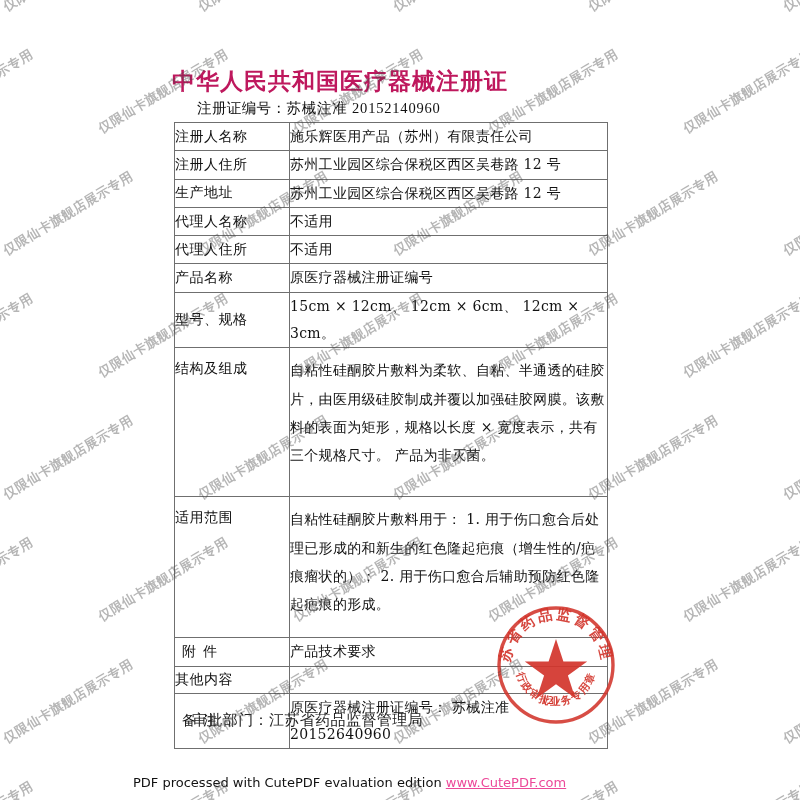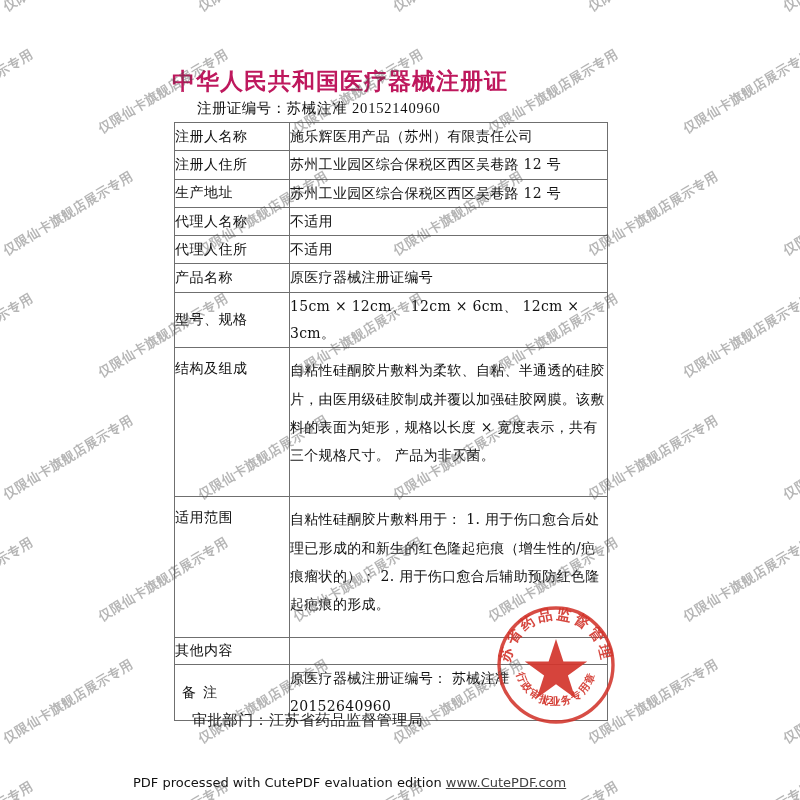--- a/index.html
+++ b/index.html
@@ -155,21 +155,21 @@
   #cutepdf-bar {
     position: absolute;
     left: 133px;
     top: 775px;
     font-family: "DejaVu Sans", "Liberation Sans", sans-serif;
     font-size: 13px;
     color: #111;
     z-index: 8;
   }
   #cutepdf-link {
-    color: #404040;
+    color: #ec4899;
     text-decoration: underline;
   }
 </style>
 </head>
 <body>
 
 <div id="watermark-layer">
     <div class="wm" style="left: 0px; top: 0px;">仅限仙卡旗舰店展示专用</div>
     <div class="wm" style="left: 195px; top: 0px;">仅限仙卡旗舰店展示专用</div>
     <div class="wm" style="left: 390px; top: 0px;">仅限仙卡旗舰店展示专用</div>
@@ -252,20 +252,24 @@
         </tr>
         <tr class="row-std">
           <td class="label" style="height: 136px; vertical-align: top; padding-top: 12px;"><span>结构及组成</span></td>
           <td class="value tall" style="height: 136px; vertical-align: top; padding-top: 8px;">自粘性硅酮胶片敷料为柔软、自粘、半通透的硅胶片，由医用级硅胶制成并覆以加强硅胶网膜。该敷料的表面为矩形，规格以长度 × 宽度表示，共有三个规格尺寸。 产品为非灭菌。</td>
         </tr>
         <tr class="row-std">
           <td class="label" style="height: 128px; vertical-align: top; padding-top: 12px;"><span>适用范围</span></td>
           <td class="value tall" style="height: 128px; vertical-align: top; padding-top: 8px;">自粘性硅酮胶片敷料用于： 1. 用于伤口愈合后处理已形成的和新生的红色隆起疤痕（增生性的/疤痕瘤状的）； 2. 用于伤口愈合后辅助预防红色隆起疤痕的形成。</td>
         </tr>
         <tr class="row-std">
+          <td class="label"><span class="wide">附件</span></td>
+          <td class="value">产品技术要求</td>
+        </tr>
+        <tr class="row-std">
           <td class="label"><span>其他内容</span></td>
           <td class="value"></td>
         </tr>
         <tr class="row-std">
           <td class="label"><span class="wide">备注</span></td>
           <td class="value">原医疗器械注册证编号： 苏械注准 20152640960</td>
         </tr>
       </tbody>
   </table>
 

